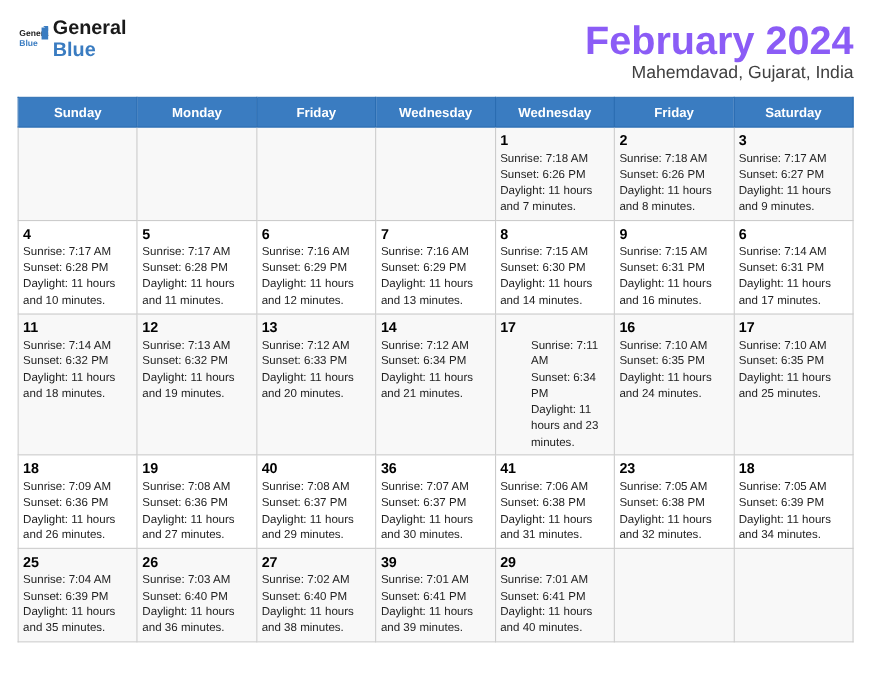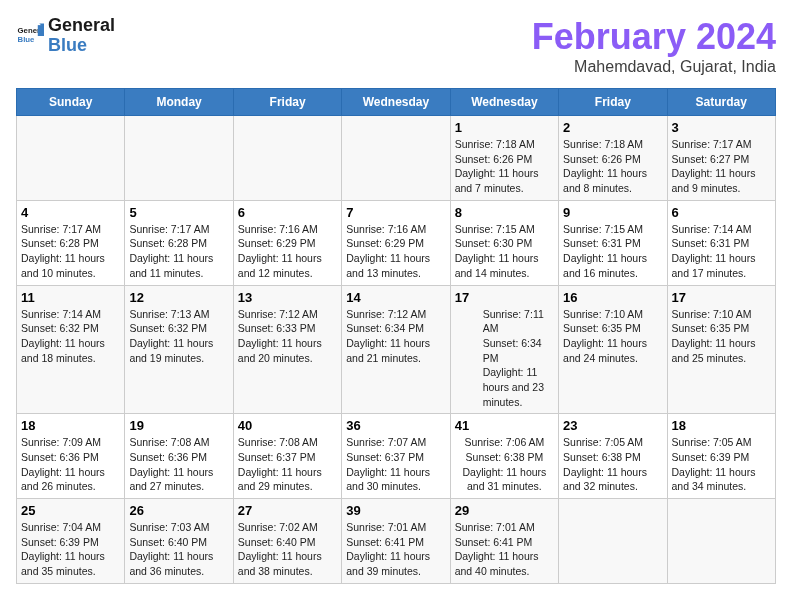--- a/index.html
+++ b/index.html
@@ -256,21 +256,21 @@
 Daylight: 11 hours and 29 minutes.</div>
         </td>
         <td>
           <span class="day-number">36</span>
           <div class="day-info" style="white-space: pre-line;">Sunrise: 7:07 AM
 Sunset: 6:37 PM
 Daylight: 11 hours and 30 minutes.</div>
         </td>
         <td>
           <span class="day-number">41</span>
-          <div class="day-info" style="white-space: pre-line; text-align: center;">Sunrise: 7:06 AM
+          <div class="day-info" style="white-space: pre-line;">Sunrise: 7:06 AM
 Sunset: 6:38 PM
 Daylight: 11 hours and 31 minutes.</div>
         </td>
         <td>
           <span class="day-number">23</span>
           <div class="day-info" style="white-space: pre-line;">Sunrise: 7:05 AM
 Sunset: 6:38 PM
 Daylight: 11 hours and 32 minutes.</div>
         </td>
         <td>

